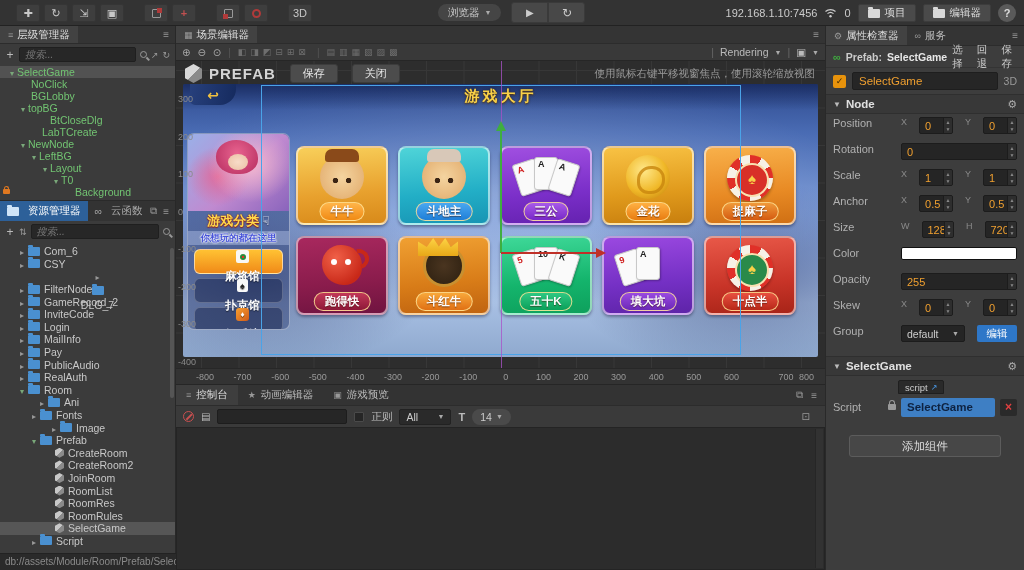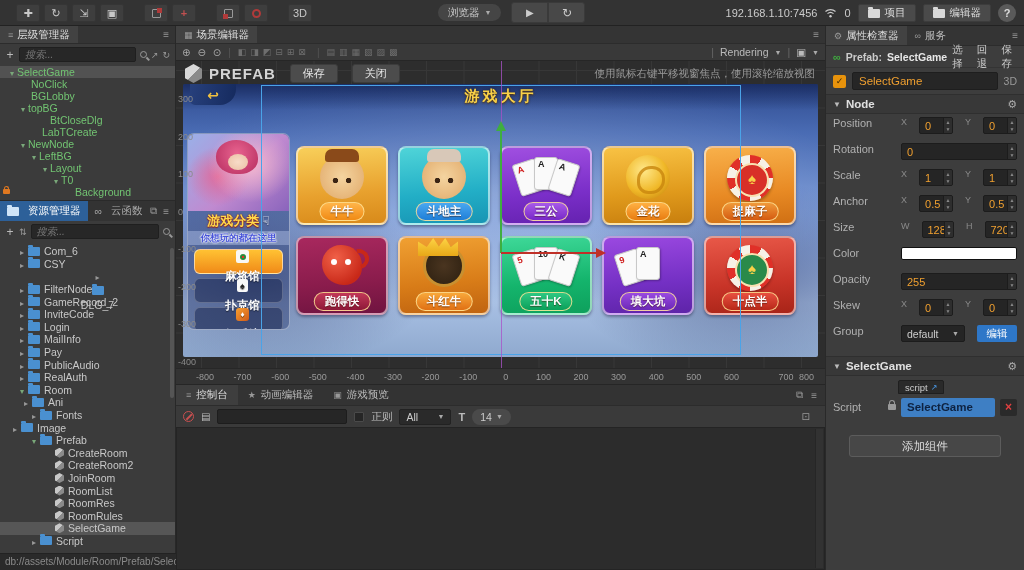--- a/index.html
+++ b/index.html
@@ -489,31 +489,31 @@
         <div class="arow" style="padding-left: 20px;">
           <span class="i-col"></span>
           <span class="folder"></span>
           <span class="alabel">RealAuth</span>
         </div>
         <div class="arow" style="padding-left: 20px;">
           <span class="i-exp"></span>
           <span class="folder"></span>
           <span class="alabel">Room</span>
         </div>
-        <div class="arow" style="padding-left: 24px; text-align: center;">
+        <div class="arow" style="padding-left: 40px; text-align: center;">
           <span class="i-col"></span>
           <span class="folder"></span>
           <span class="alabel">Ani</span>
         </div>
         <div class="arow" style="padding-left: 32px;">
           <span class="i-col"></span>
           <span class="folder"></span>
           <span class="alabel">Fonts</span>
         </div>
-        <div class="arow" style="padding-left: 13px;">
+        <div class="arow" style="padding-left: 52px;">
           <span class="i-col"></span>
           <span class="folder"></span>
           <span class="alabel">Image</span>
         </div>
         <div class="arow" style="padding-left: 32px;">
           <span class="i-exp"></span>
           <span class="folder"></span>
           <span class="alabel">Prefab</span>
         </div>
         <div class="arow" style="padding-left: 44px;">

